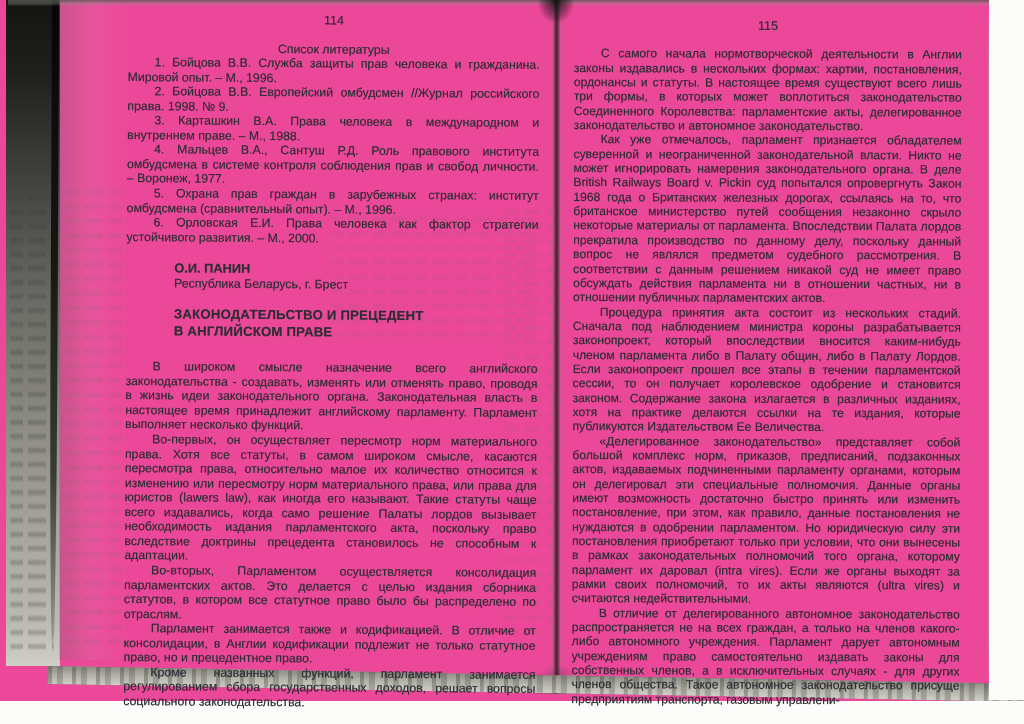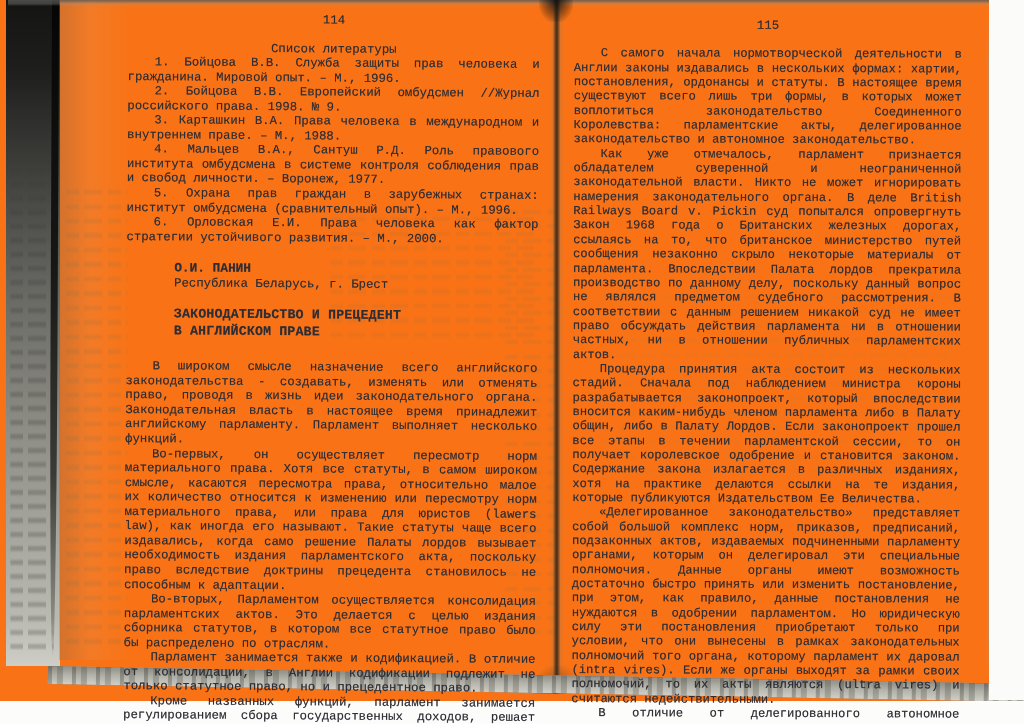--- a/index.html
+++ b/index.html
@@ -1,19 +1,19 @@
 <!DOCTYPE html>
 <html lang="ru"><head>
 <meta charset="utf-8">
 <style>
   html,body{margin:0;padding:0;background:#e8e8e6;}
   .canvas{
     position:relative;width:1024px;height:724px;overflow:hidden;
-    background:#f97316;
-    font-family:Liberation Mono, monospace;
+    background:#ec4899;
+    font-family:Liberation Sans, sans-serif;
   }
   
   .scan-bottom{position:absolute;left:0;top:701px;width:1024px;height:23px;background:#fcfcfb;}
   .edge-top{position:absolute;left:8px;top:0;width:1016px;height:6px;
     background:linear-gradient(180deg, rgba(88,88,84,0.8), rgba(150,150,146,0.35) 65%, rgba(150,150,146,0));}
   .edge-left{position:absolute;left:6px;top:0;width:54px;height:666px;
     background:linear-gradient(180deg,#141413 0px,#1e1e1d 70px,#3b3b38 160px,#6b6b66 300px,#98978f 470px,#bbbab2 620px,#cfcec6 100%);}
   .edge-left-core{position:absolute;left:52px;top:0;width:7px;height:658px;
     background:linear-gradient(180deg,#050505,#161614 40%,#3a3a36 72%,#8a8a82 94%,rgba(138,138,130,0));
     transform:rotate(0.25deg);transform-origin:top left;border-radius:0 0 60% 60%;}

